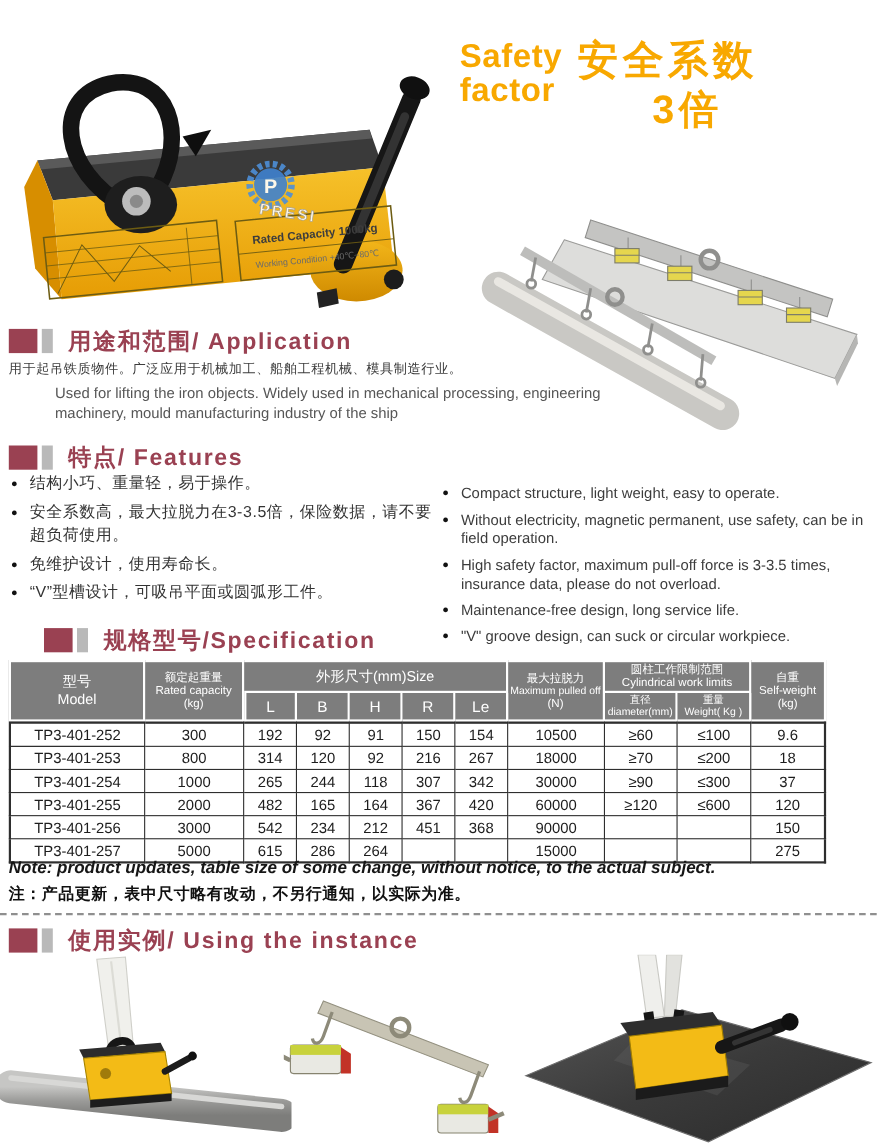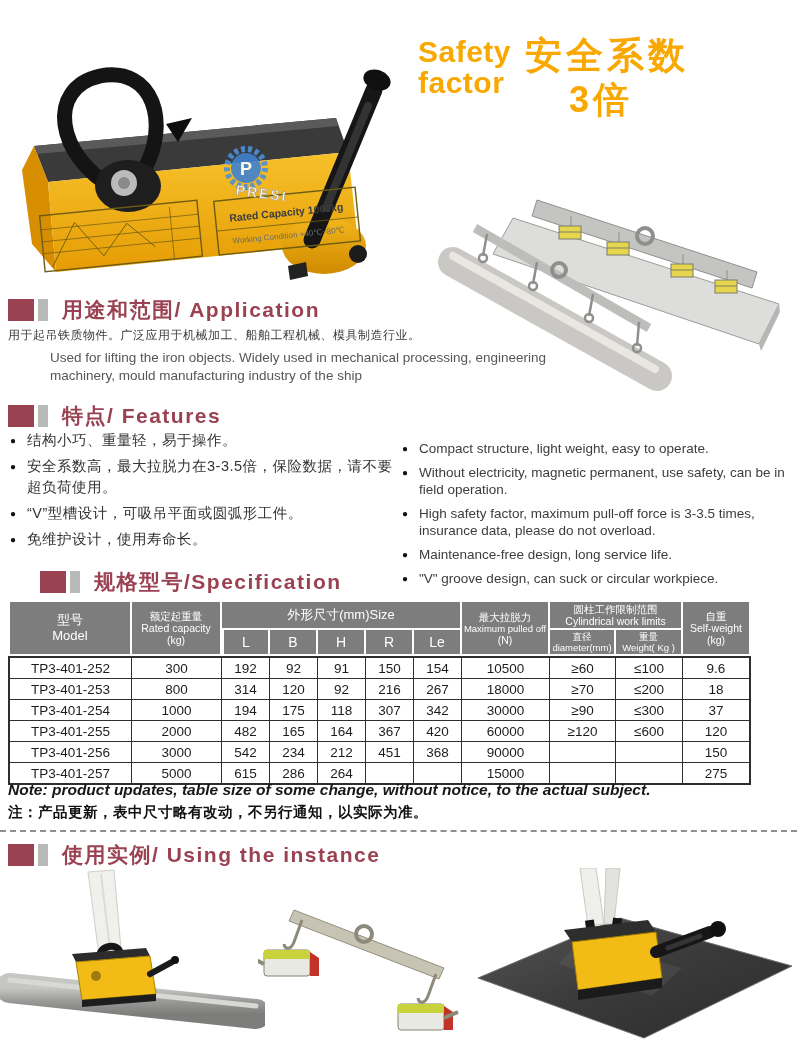--- a/index.html
+++ b/index.html
@@ -4,21 +4,21 @@
 <style>
   html,body{margin:0;padding:0;background:#fff;}
   .page{position:relative;width:800px;height:1041px;background:#fff;overflow:hidden;
         font-family:"Liberation Sans","DejaVu Sans",sans-serif;color:#222;}
 
   
   .banner{position:absolute;left:418px;top:36px;display:flex;align-items:flex-start;}
   .banner .en{font-weight:bold;font-size:30px;line-height:31px;letter-spacing:.5px;}
   .banner .zhcol{margin-left:14px;}
   .banner .zh{font-weight:bold;font-size:37px;line-height:40px;letter-spacing:4px;font-family:Liberation Serif, serif;}
-  .banner .times{font-weight:bold;font-size:36px;line-height:40px;margin:4px 0 0 44px;letter-spacing:4px;}
+  .banner .times{font-weight:bold;font-size:36px;line-height:40px;margin:4px 0 0 68px;letter-spacing:4px;}
 
   
   .sec{position:absolute;left:8px;display:flex;align-items:center;}
   .sq1{width:26px;height:22px;flex:0 0 26px;}
   .sq2{width:10px;height:22px;flex:0 0 10px;margin-left:4px;background:#b9b9b9;}
   .sec h2{margin:0 0 0 14px;font-size:21px;font-weight:bold;letter-spacing:1.5px;white-space:nowrap;}
 
   
   .app-zh{position:absolute;left:8px;top:327px;font-size:12px;color:#3c3c3c;letter-spacing:.5px;}
   .app-en{position:absolute;left:8px;top:349px;width:505px;font-size:13.5px;line-height:18px;color:#565656;margin-left:42px;}
@@ -180,22 +180,22 @@
   <div class="app-en">Used for lifting the iron objects. Widely used in mechanical processing, engineering machinery, mould manufacturing industry of the ship</div>
 
   <div class="sec" style="top:402px;">
     <span class="sq1" style="background:#9A4152;"></span>
     <span class="sq2"></span>
     <h2 style="color:#9A4152;">特点/ Features</h2>
   </div>
   <ul class="feat feat-zh">
       <li>结构小巧、重量轻，易于操作。</li>
       <li>安全系数高，最大拉脱力在3-3.5倍，保险数据，请不要超负荷使用。</li>
+      <li>免维护设计，使用寿命长。</li>
       <li>“V”型槽设计，可吸吊平面或圆弧形工件。</li>
-      <li>免维护设计，使用寿命长。</li>
     </ul>
   <ul class="feat feat-en">
       <li>Compact structure, light weight, easy to operate.</li>
       <li>Without electricity, magnetic permanent, use safety, can be in field operation.</li>
       <li>High safety factor, maximum pull-off force is 3-3.5 times, insurance data, please do not overload.</li>
       <li>Maintenance-free design, long service life.</li>
       <li>"V" groove design, can suck or circular workpiece.</li>
     </ul>
 
   <div class="sec" style="top:568px;padding-left:32px;">
@@ -286,22 +286,22 @@
           <td>216</td>
           <td>267</td>
           <td>18000</td>
           <td>≥70</td>
           <td>≤200</td>
           <td>18</td>
         </tr>
         <tr>
           <td>TP3-401-254</td>
           <td>1000</td>
-          <td>194</td>
-          <td>175</td>
+          <td>265</td>
+          <td>244</td>
           <td>118</td>
           <td>307</td>
           <td>342</td>
           <td>30000</td>
           <td>≥90</td>
           <td>≤300</td>
           <td>37</td>
         </tr>
         <tr>
           <td>TP3-401-255</td>

